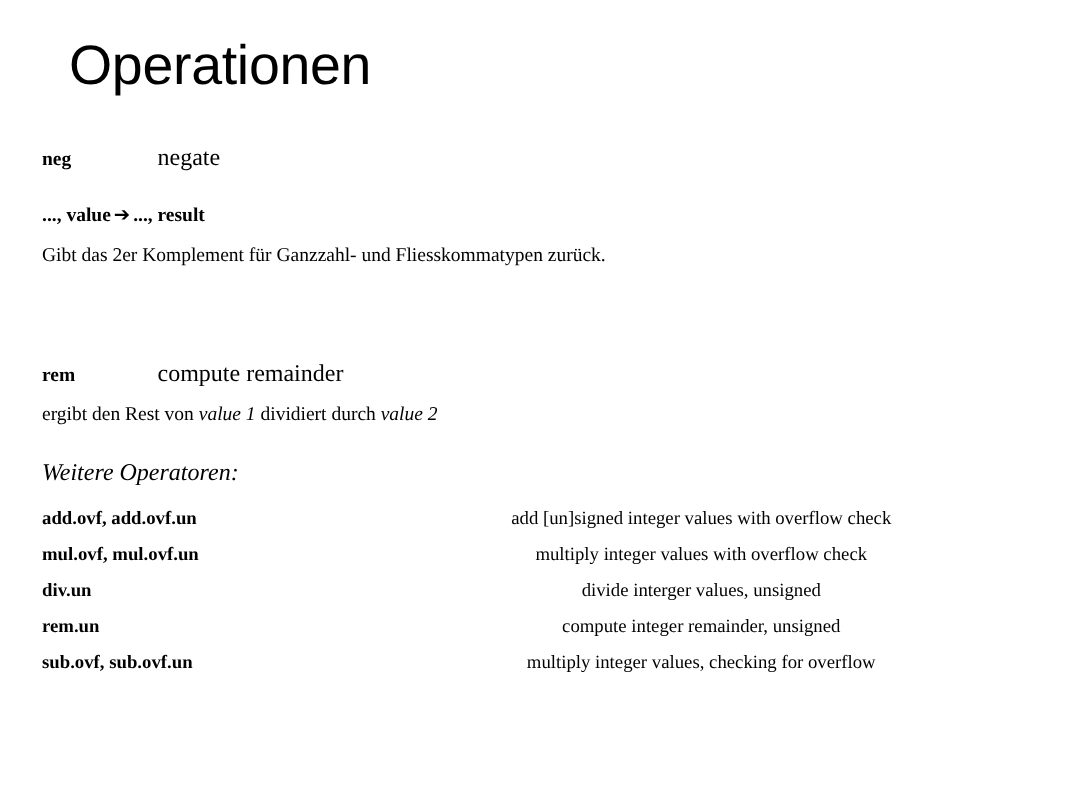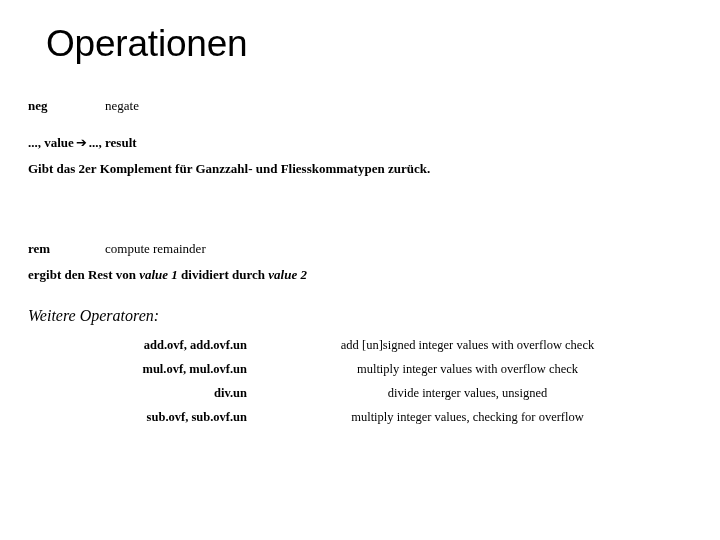--- a/index.html
+++ b/index.html
@@ -67,21 +67,21 @@
     font-size: 13px;
     white-space: nowrap;
   }
 
   .op-gloss {
     position: absolute;
     left: 105px;
     top: 0;
     font-family: "Liberation Serif", serif;
     font-weight: normal;
-    font-size: 13px;
+    font-size: 16px;
     white-space: nowrap;
   }
 
   .op-signature {
     margin: 17px 0 6px 28px;
     font-family: "Liberation Serif", serif;
     font-weight: bold;
     font-size: 13px;
     line-height: 20px;
     white-space: nowrap;
@@ -90,21 +90,21 @@
   .arrow-glyph {
     font-family: "DejaVu Sans", sans-serif;
     font-weight: bold;
     font-size: 13px;
     padding: 0 2px;
   }
 
   .op-desc {
     margin: 0 0 0 28px;
     font-family: "Liberation Serif", serif;
-    font-weight: bold;
+    font-weight: normal;
     font-size: 13px;
     line-height: 20px;
     white-space: nowrap;
   }
 
   .op-desc em,
   .op-desc i {
     font-style: italic;
     margin-top: 48px;
   }
@@ -138,21 +138,20 @@
     vertical-align: top;
     font-size: 12.5px;
     line-height: 24px;
     white-space: nowrap;
   }
 
   .op-table td.col-name {
     width: 219px;
     font-weight: bold;
     font-family: "Liberation Serif", serif;
-    text-align: right;
   }
 
   .op-table td.col-desc {
     font-weight: normal;
     font-family: "Liberation Serif", serif;
     text-align: center;
   }
 </style>
 </head>
 <body>
@@ -195,20 +194,24 @@
         </tr>
         <tr>
           <td class="col-name">mul.ovf, mul.ovf.un</td>
           <td class="col-desc">multiply integer values with overflow check</td>
         </tr>
         <tr>
           <td class="col-name">div.un</td>
           <td class="col-desc">divide interger values, unsigned</td>
         </tr>
         <tr>
+          <td class="col-name">rem.un</td>
+          <td class="col-desc">compute integer remainder, unsigned</td>
+        </tr>
+        <tr>
           <td class="col-name">sub.ovf, sub.ovf.un</td>
           <td class="col-desc">multiply integer values, checking for overflow</td>
         </tr>
       </tbody>
     </table>
   </div>
 
 </div>
 
 </body></html>

